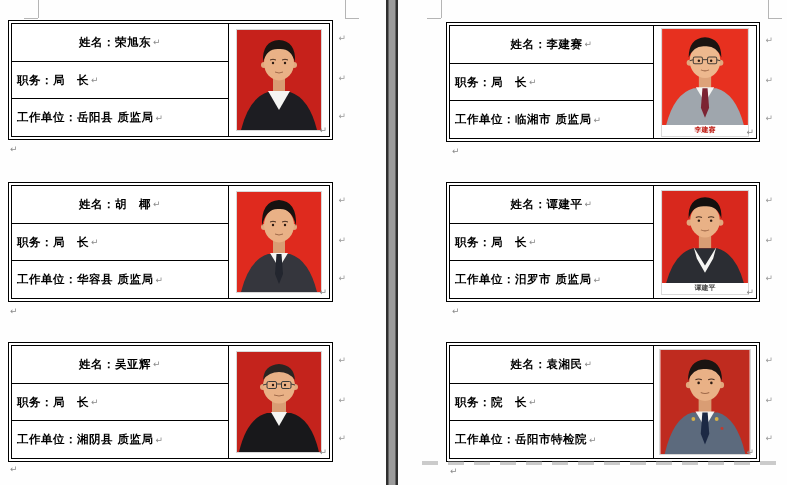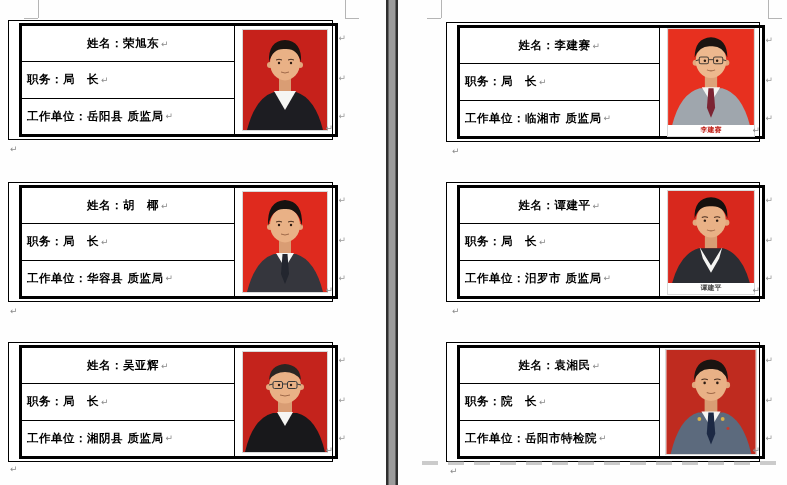--- a/index.html
+++ b/index.html
@@ -18,21 +18,21 @@
   }
   .crop-v{position:absolute;width:1px;height:18px;top:0;background:#b5b5b5;}
   .crop-h{position:absolute;height:1px;width:14px;top:18px;background:#b5b5b5;}
 
   .card{
     position:absolute;height:120px;background:#fff;
     border:1px solid #000;box-sizing:border-box;padding:2px;
   }
   .card-l{left:8px;width:325px;}
   .card-r{left:48px;width:314px;}
-  .card-inner{border:3px solid #000000;width:100%;height:100%;box-sizing:border-box;display:flex;margin-left:8px;}
+  .card-inner{border:1px solid #000000;width:100%;height:100%;box-sizing:border-box;display:flex;}
   .text-col{flex:1;display:flex;flex-direction:column;min-width:0;}
   .trow{
     flex:1;border-bottom:1px solid #000;display:flex;align-items:center;
     padding:0 5px;font-size:11.5px;font-weight:600;letter-spacing:.5px;
     white-space:nowrap;box-sizing:border-box;
   }
   .trow:last-child{border-bottom:none;}
   .name-row{justify-content:center;}
   .photo-col{
     border-left:1px solid #000;display:flex;align-items:center;justify-content:center;

